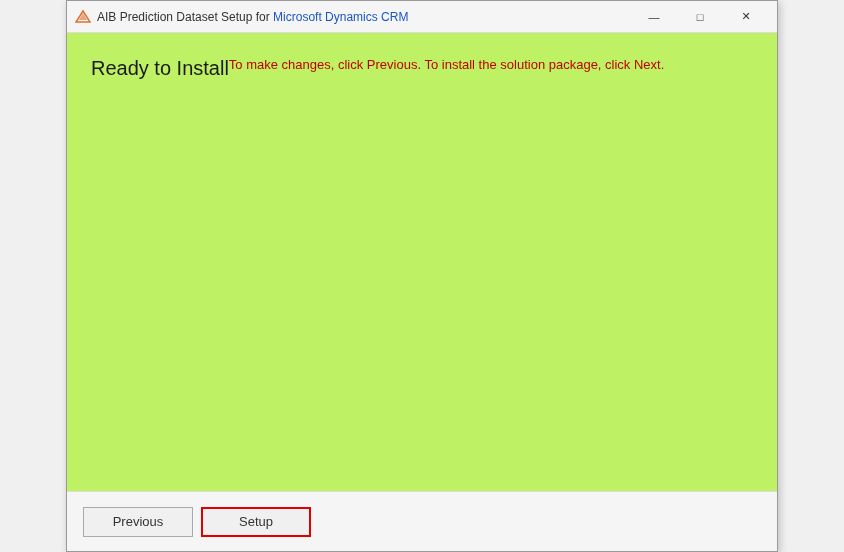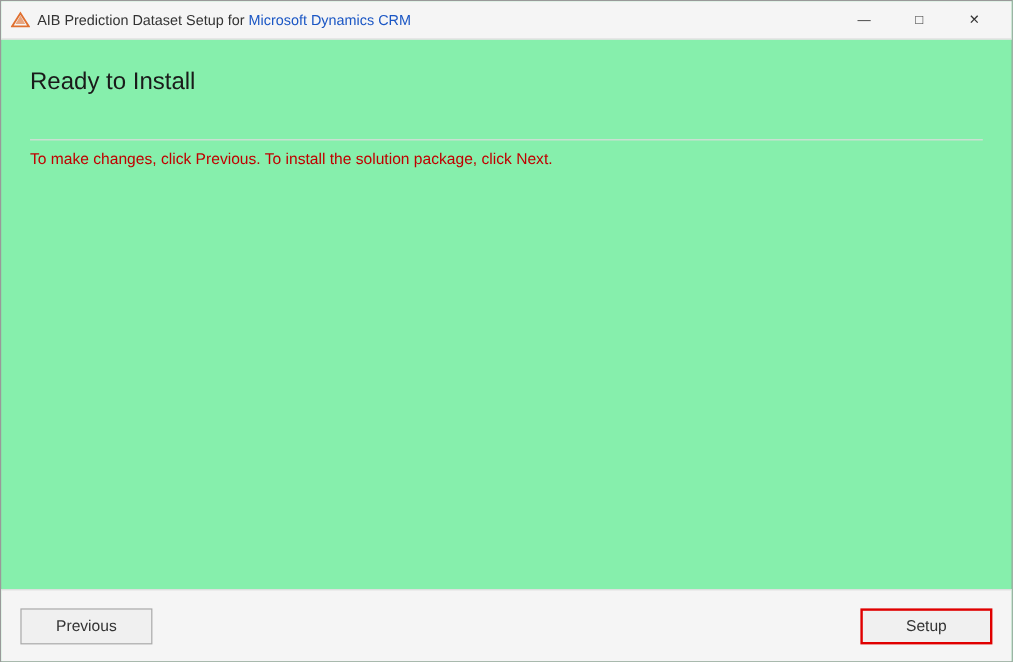--- a/index.html
+++ b/index.html
@@ -13,23 +13,23 @@
       height: 552px;
       background: #f0f0f0;
       font-family: 'Segoe UI', Tahoma, Geneva, Verdana, sans-serif;
       font-size: 13px;
       display: flex;
       align-items: center;
       justify-content: center;
     }
 
     .window {
-      width: 844px;
+      width: 712px;
       height: 552px;
-      background: #86efac;
+      background: #bef264;
       border: 1px solid #999;
       display: flex;
       flex-direction: column;
       box-shadow: 2px 2px 8px rgba(0,0,0,0.2);
     }
 
     .title-bar {
       height: 32px;
       background: #f5f5f5;
       border-bottom: 1px solid #ddd;
@@ -74,21 +74,20 @@
       align-items: center;
       justify-content: center;
       font-size: 11px;
       color: #333;
     }
 
     .content {
       flex: 1;
       padding: 24px 24px 16px 24px;
       display: flex;
-      flex-direction: column;
     }
 
     .page-title {
       font-size: 20px;
       font-weight: 300;
       color: #1a1a1a;
       margin-bottom: 20px;
     }
 
     .info-section {
@@ -120,21 +119,21 @@
 
     .spacer {
       flex: 1;
     }
 
     .footer {
       height: 60px;
       border-top: 1px solid #ddd;
       display: flex;
       align-items: center;
-      justify-content: space-between;
+      justify-content: flex-start;
       padding: 0 16px;
       gap: 8px;
       background: #f5f5f5;
     }
 
     .btn {
       height: 30px;
       min-width: 110px;
       padding: 0 16px;
       border: 1px solid #aaa;

